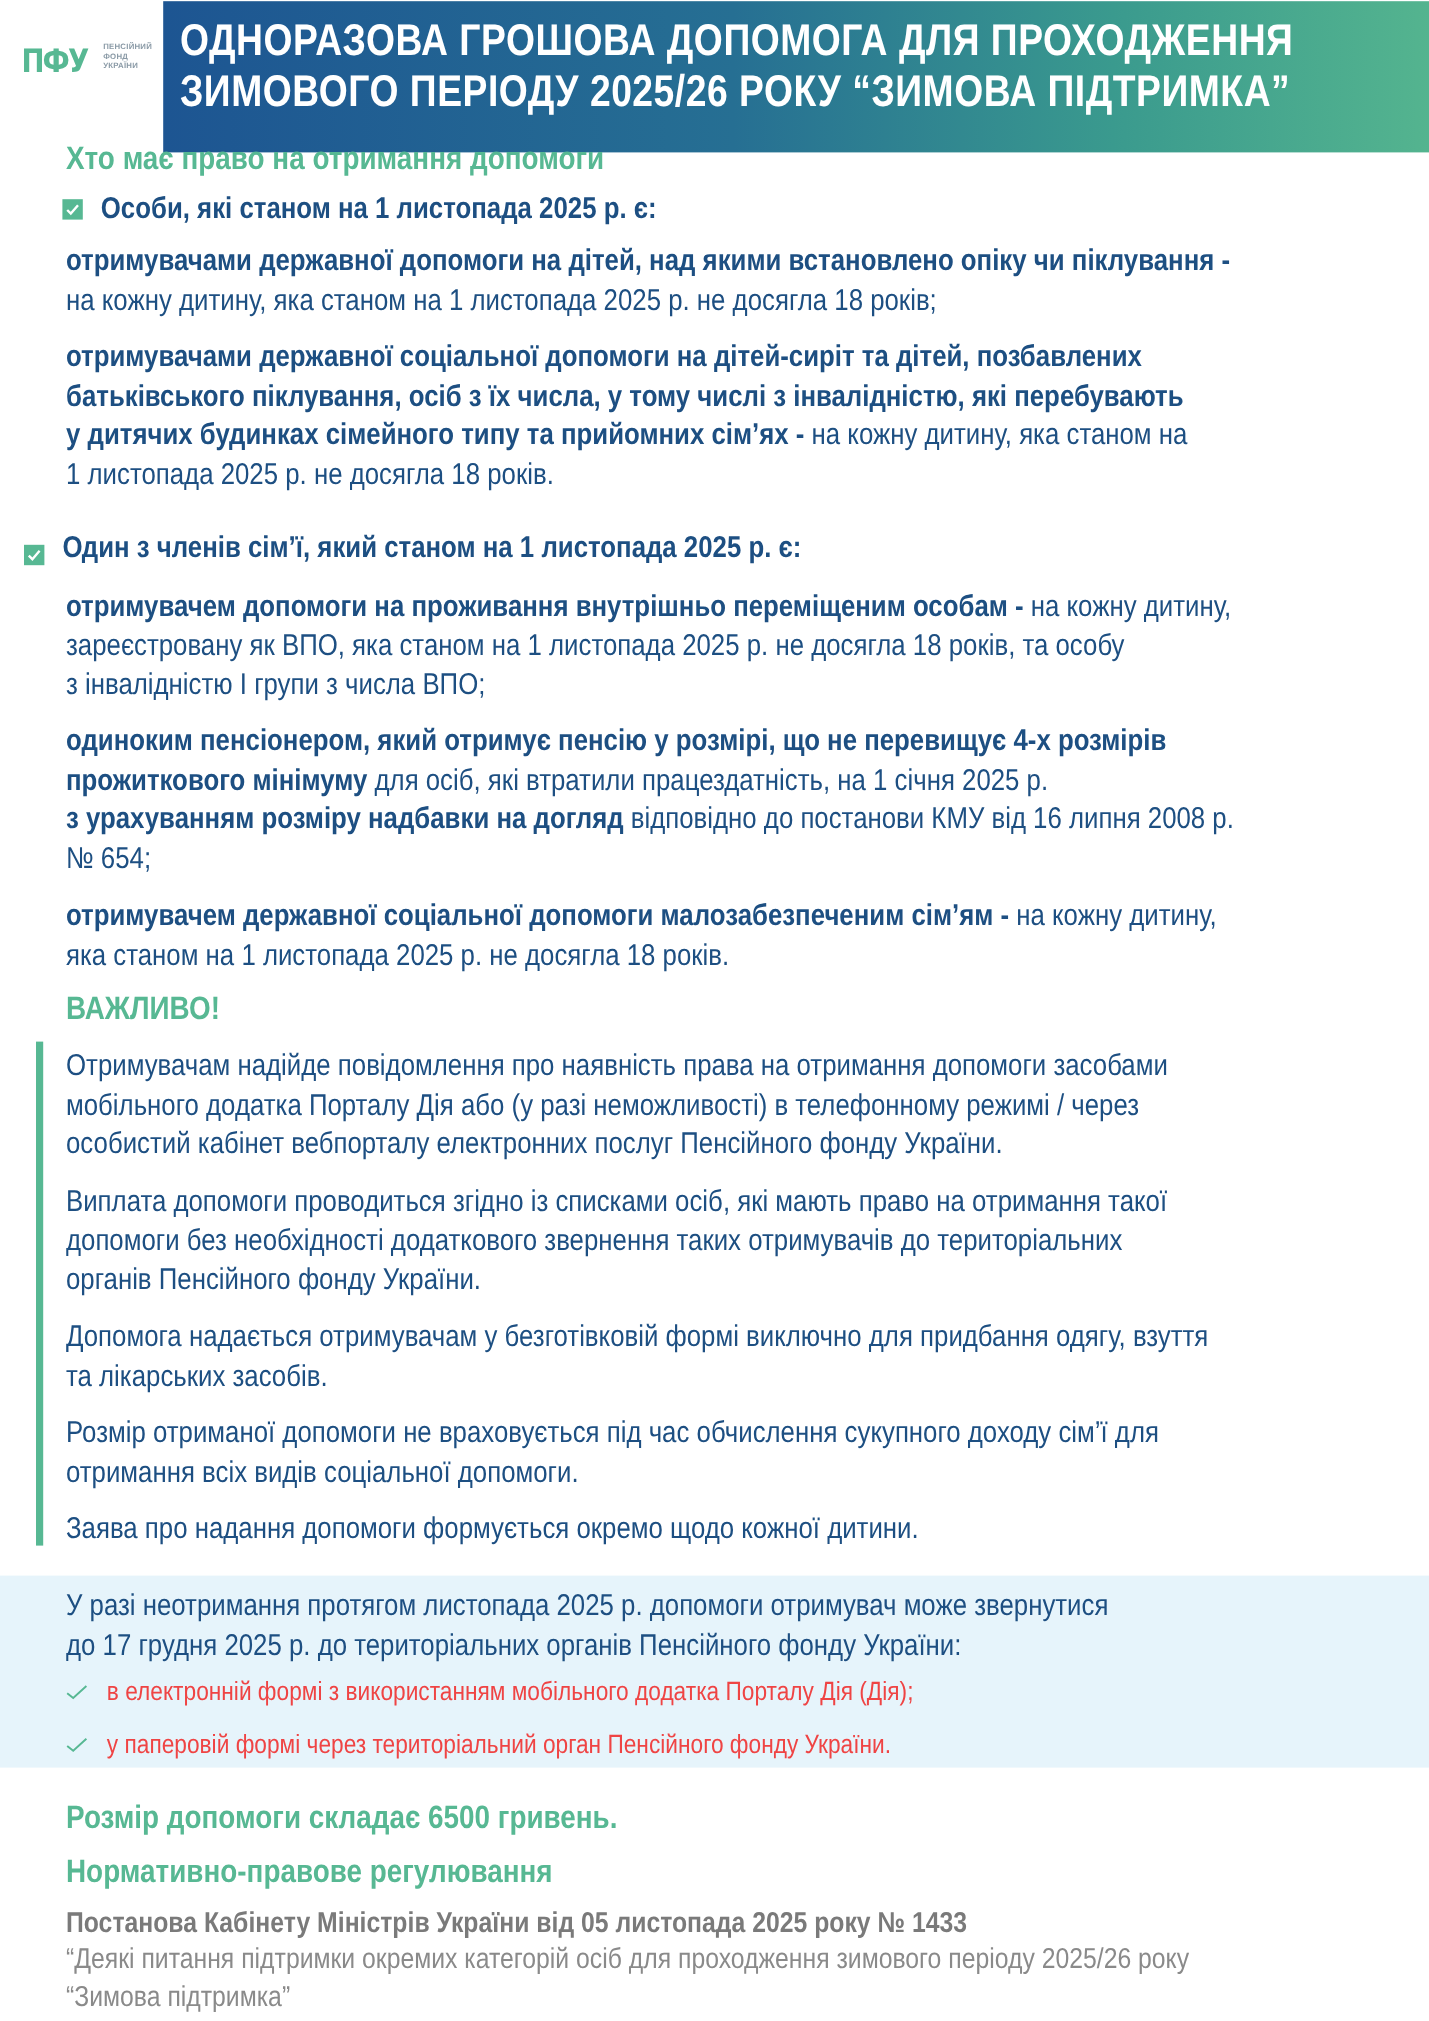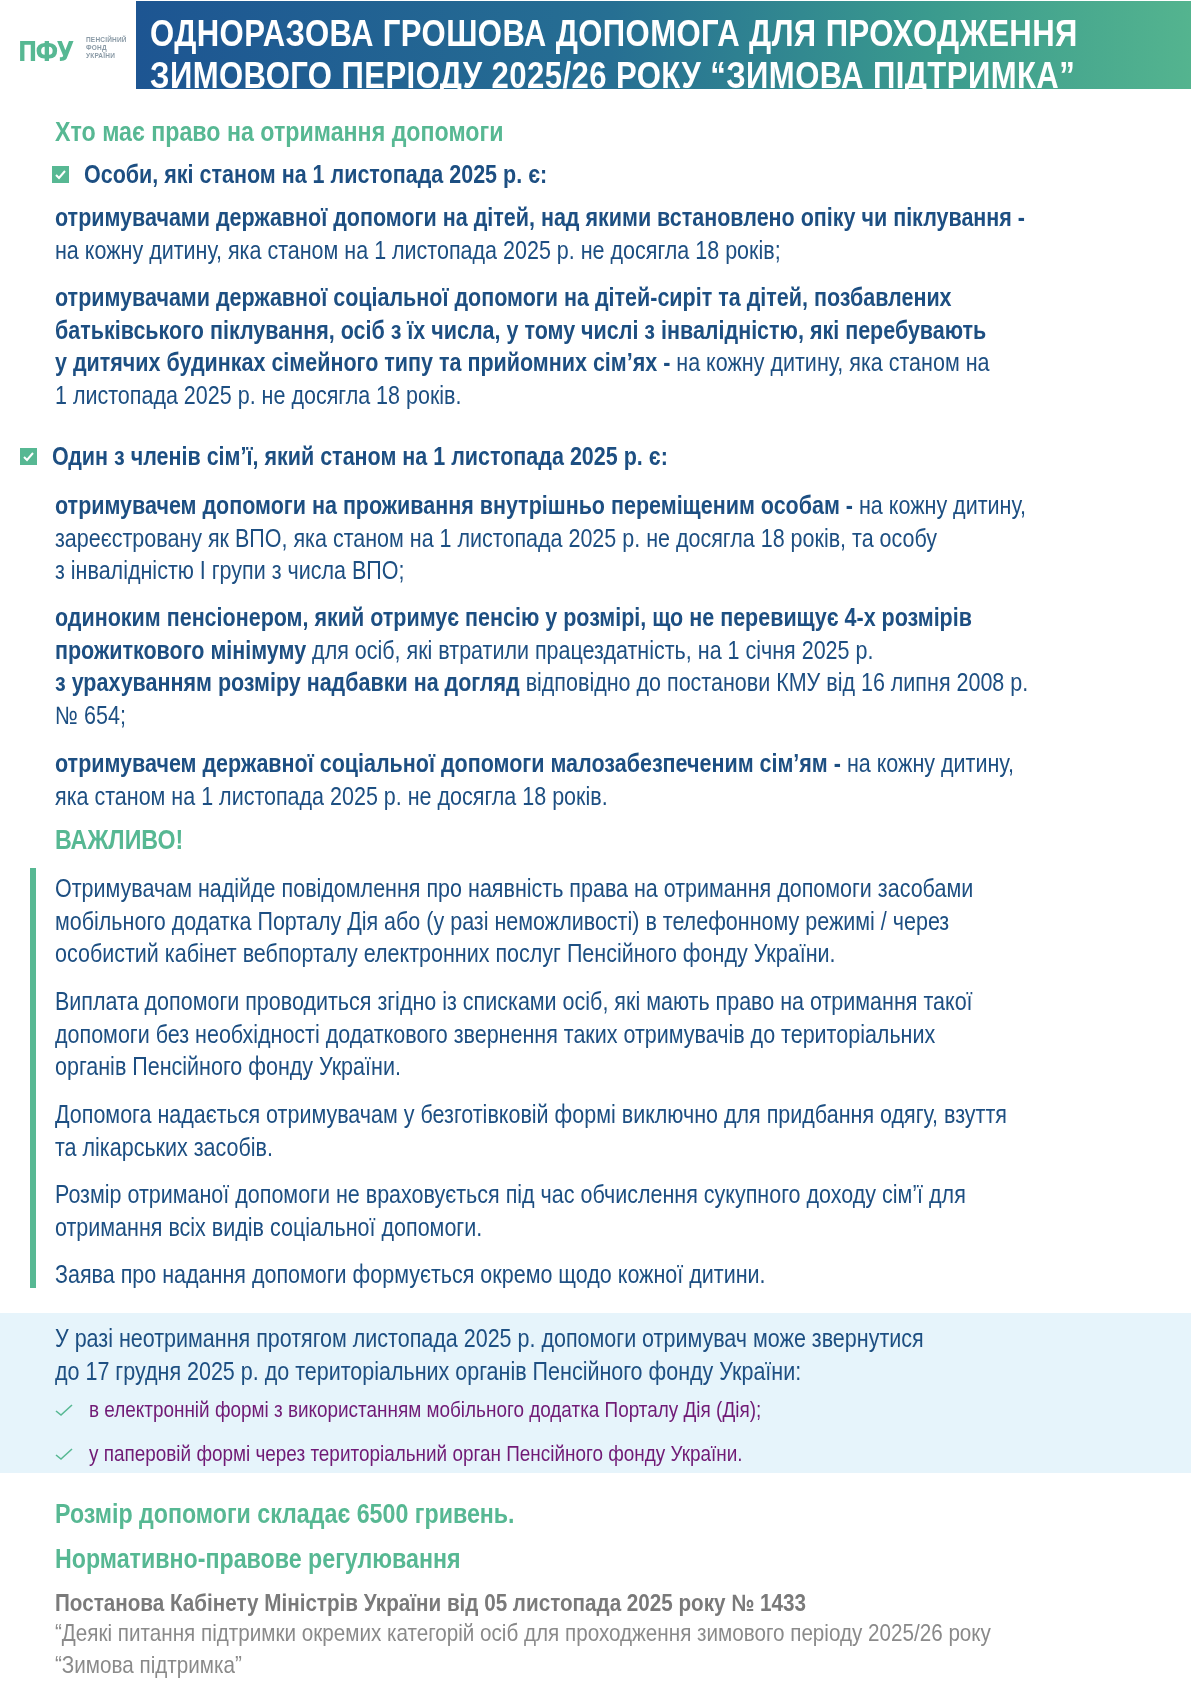--- a/index.html
+++ b/index.html
@@ -6,42 +6,42 @@
   body {
     width: 1191px; height: 1684px; position: relative; overflow: hidden;
     font-family: "Liberation Sans", "DejaVu Sans", sans-serif;
     color: #1d4f82;
   }
   .header { position: absolute; left: 0; top: 0; width: 1191px; height: 107px; }
   .logo { position: absolute; left: 18px; top: 36px; display: flex; align-items: flex-start; gap: 6px; }
   .logo-mark { font-family: "DejaVu Sans", sans-serif; font-weight: bold; font-size: 27px; color: #57b893; letter-spacing: -2px; transform: scaleX(0.85); transform-origin: left center; width: 62px; }
   .logo-text { font-size: 6.5px; line-height: 8px; color: #8a9aa6; font-weight: bold; letter-spacing: 0.2px; }
   .title-band {
-    position: absolute; left: 136px; top: 1px; width: 1055px; height: 88px;
+    position: absolute; left: 136px; top: 1px; width: 1055px; height: 126px;
     background: linear-gradient(90deg, #1d5592 0%, #266f93 45%, #3a9a8e 75%, #54b48f 100%);
   }
   .title {
     position: absolute; left: 14px; top: 12px; margin: 0;
     font-family: "Liberation Sans", sans-serif; font-weight: bold;
     font-size: 37px; line-height: 42px; color: #ffffff;
     transform: scaleX(0.84); transform-origin: left top; white-space: nowrap;
     letter-spacing: 0.5px;
   }
   .narrow { transform: scaleX(0.86); transform-origin: left top; white-space: nowrap; }
   .sec-title { position: absolute; color: #57b893; font-size: 27px; font-weight: bold; left: 55px; }
   .check-head { position: absolute; left: 20px; display: flex; align-items: center; }
   .checkbox { width: 17px; height: 17px; background: #57b893; display: inline-flex; align-items: center; justify-content: center; margin-right: 15px; }
   .checkbox svg { width: 13px; height: 13px; }
   .check-label { font-size: 25px; font-weight: bold; color: #1d4f82; }
   .para { position: absolute; left: 55px; font-size: 25px; line-height: 32.5px; color: #1d4f82; }
   .para b { font-weight: bold; }
   .para span.reg { font-weight: normal; }
   .accent-bar { position: absolute; left: 30px; top: 868px; width: 6px; height: 420px; background: #57b893; }
   .info-box { position: absolute; left: 0; top: 1313px; width: 1191px; height: 160px; background: #e6f4fb; }
-  .bullet { position: absolute; left: 55px; display: flex; align-items: center; font-size: 22px; color: #701a75; }
+  .bullet { position: absolute; left: 55px; display: flex; align-items: center; font-size: 22px; color: #ef4444; }
   .bullet svg { width: 18px; height: 14px; margin-right: 16px; }
   .grey-bold { position: absolute; left: 55px; font-size: 24px; font-weight: bold; color: #7a7a7a; }
   .grey { position: absolute; left: 55px; font-size: 24px; line-height: 32px; color: #8a8a8a; }
 </style>
 </head>
 <body>
 
 <div class="header">
   <div class="logo">
     <div class="logo-mark">ПФУ</div>
@@ -75,21 +75,21 @@
   <div><b></b><span class="reg">на кожну дитину, яка станом на 1 листопада 2025 р. не досягла 18 років;</span></div>
 </div>
 
 <div class="para narrow" style="top:281px;">
   <div><b>отримувачами державної соціальної допомоги на дітей-сиріт та дітей, позбавлених</b><span class="reg"></span></div>
   <div><b>батьківського піклування, осіб з їх числа, у тому числі з інвалідністю, які перебувають</b><span class="reg"></span></div>
   <div><b>у дитячих будинках сімейного типу та прийомних сім’ях -</b><span class="reg"> на кожну дитину, яка станом на</span></div>
   <div><b></b><span class="reg">1 листопада 2025 р. не досягла 18 років.</span></div>
 </div>
 
-<div class="check-head" style="top:442px;">
+<div class="check-head" style="top:442px;align-items:flex-end;">
   <span class="checkbox">
     <svg viewBox="0 0 13 13">
         <path d="M2 7 L5 10 L11 3" stroke="#fff" stroke-width="2" fill="none"></path>
       </svg>
   </span>
   <span class="check-label narrow">Один з членів сім’ї, який станом на 1 листопада 2025 р. є:</span>
 </div>
 
 <div class="para narrow" style="top:489px;">
   <div><b>отримувачем допомоги на проживання внутрішньо переміщеним особам -</b><span class="reg"> на кожну дитину,</span></div>

